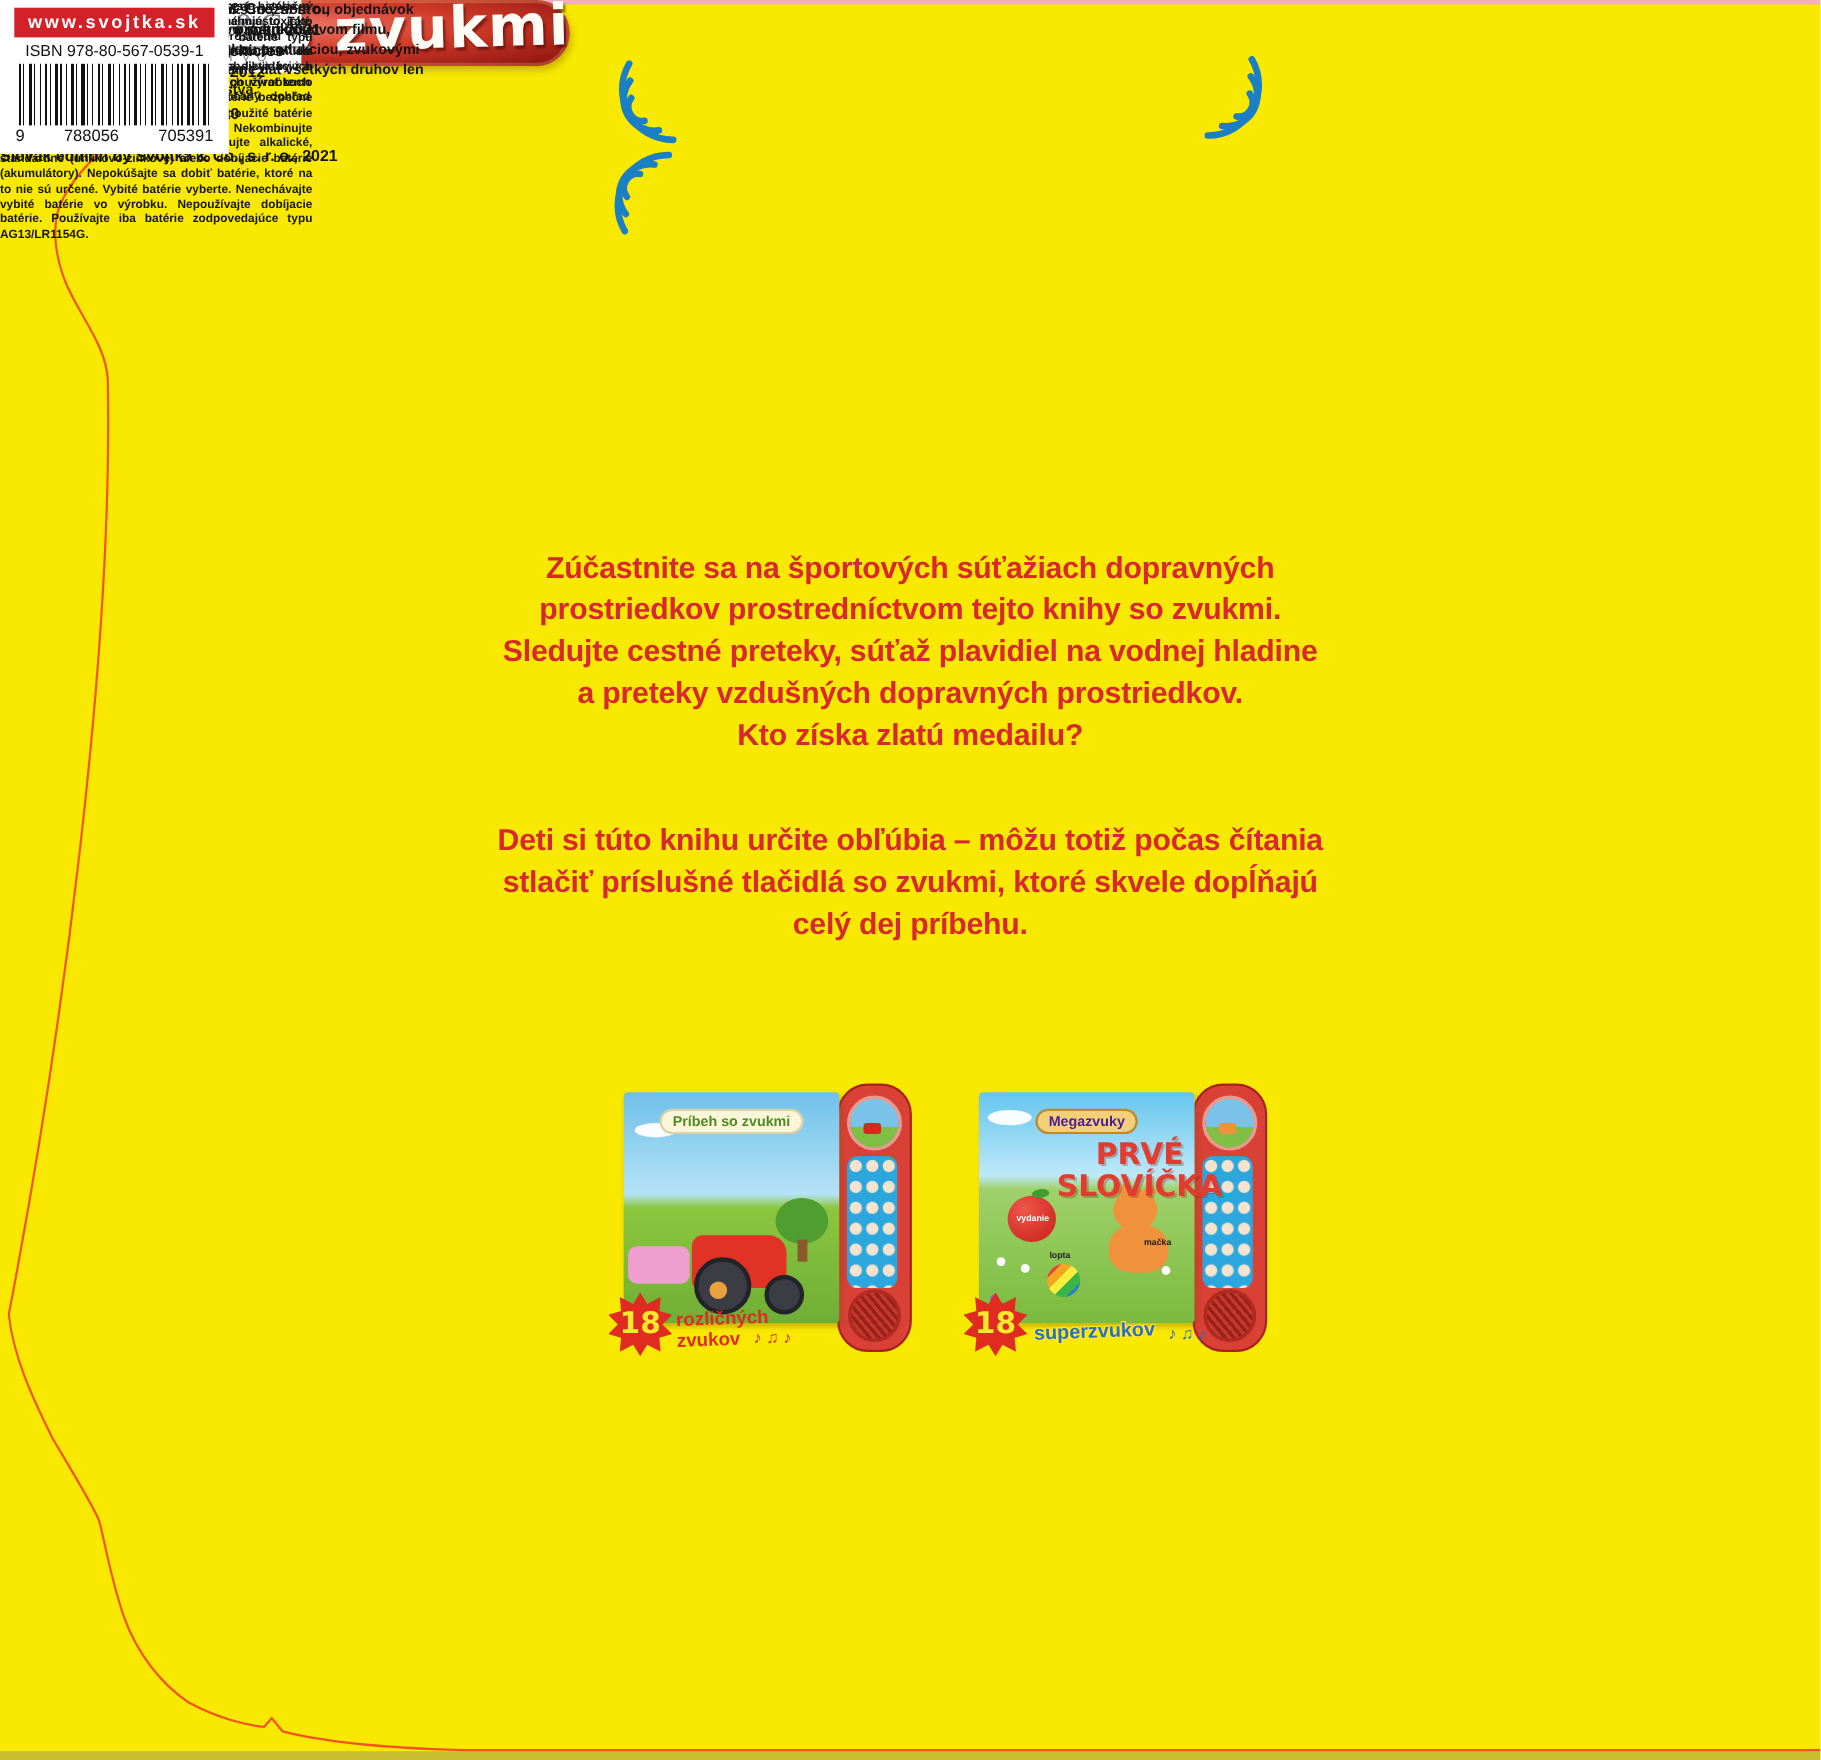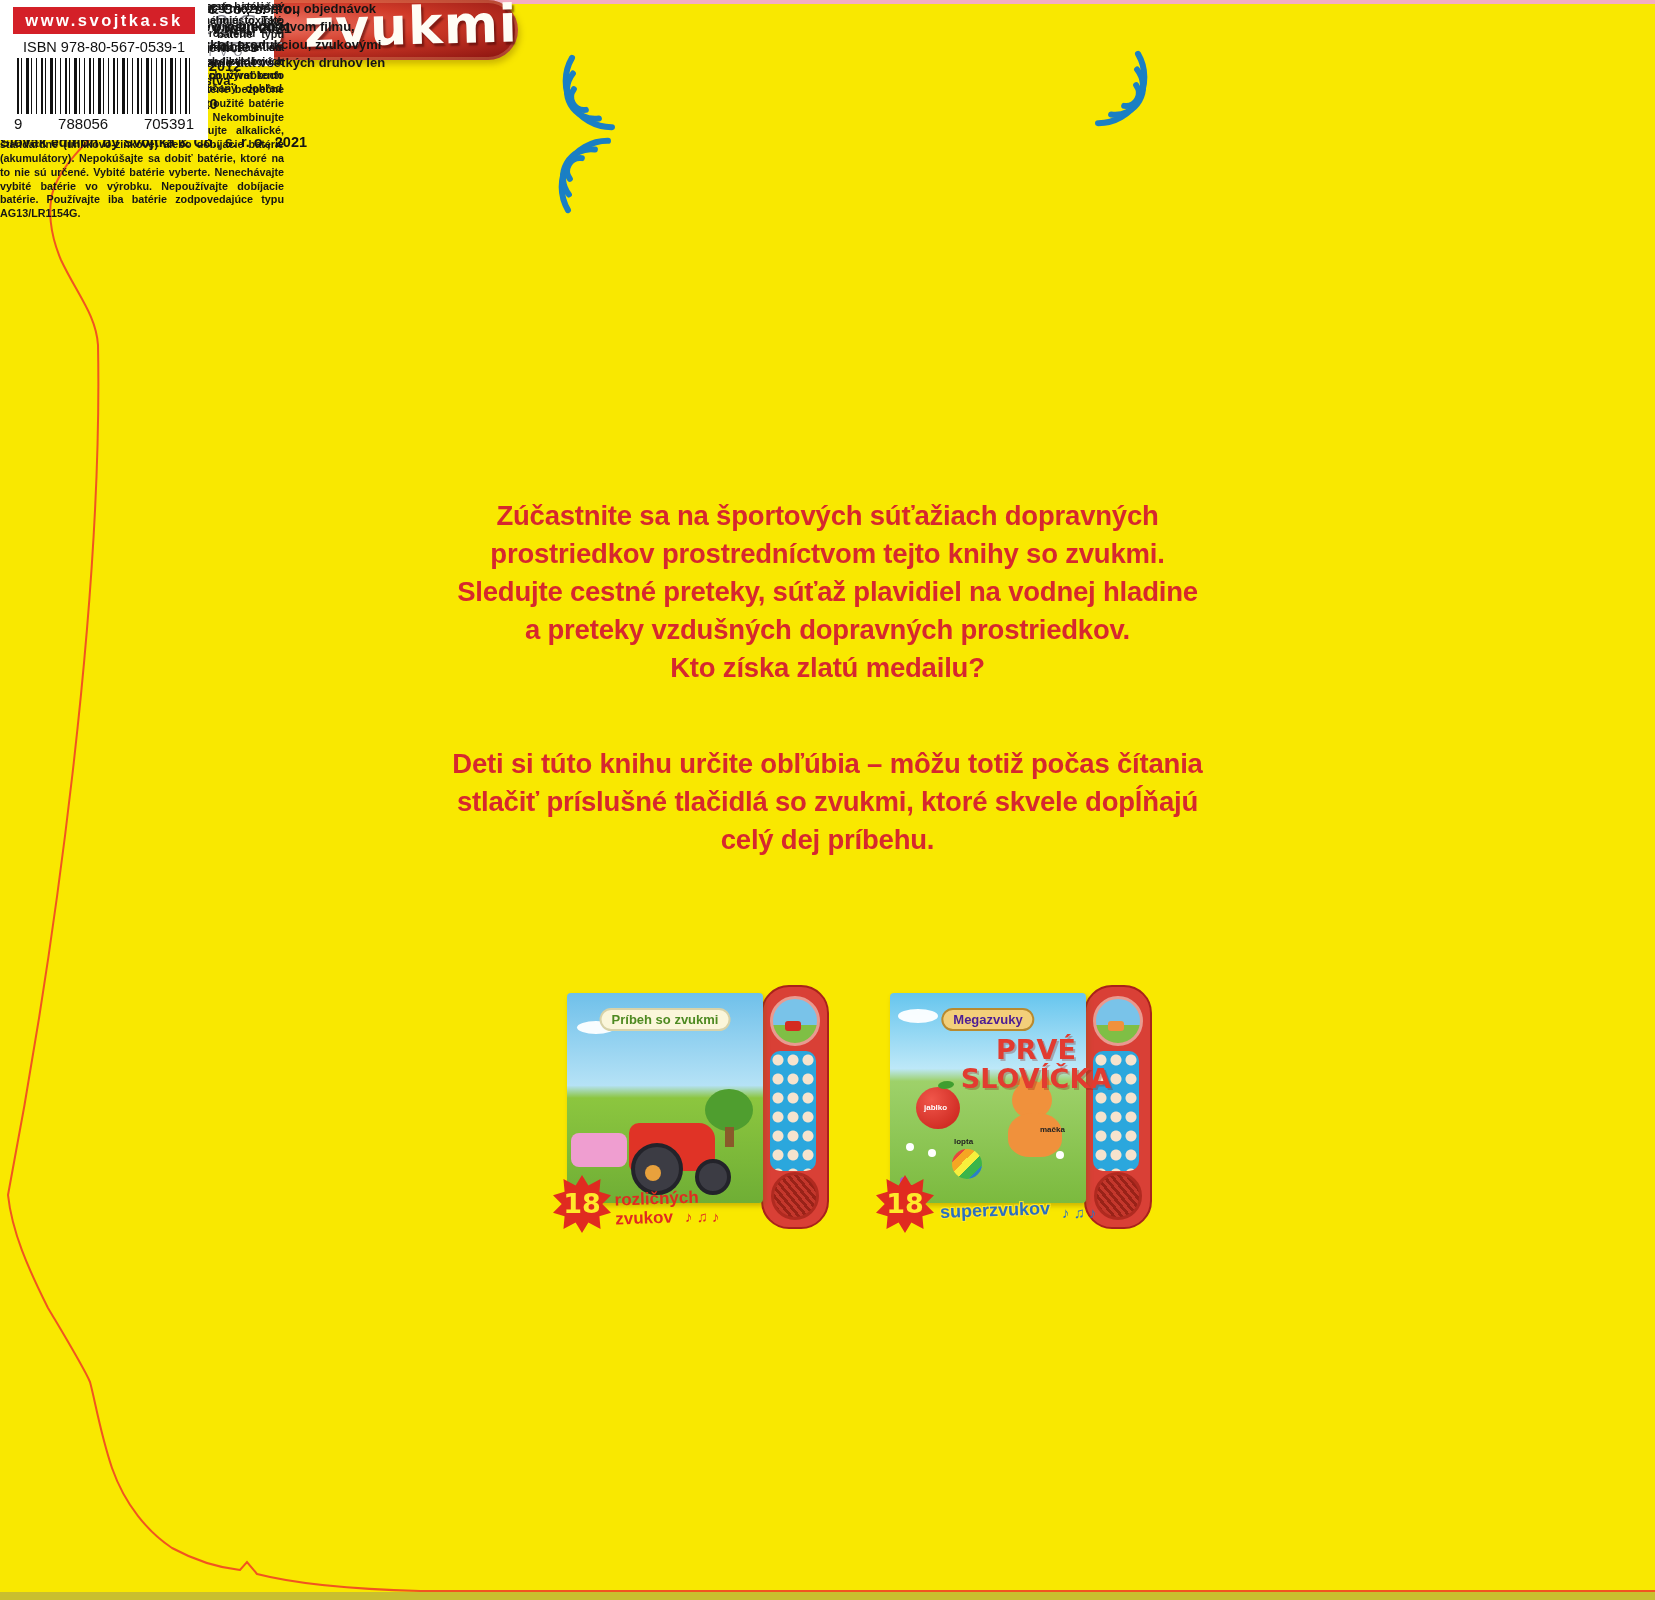--- a/index.html
+++ b/index.html
@@ -199,21 +199,21 @@
             <i style="background:#f0913c;"></i>
           </div>
         <div class="btnpad"></div>
         <div class="speaker"></div>
       </div>
       <div class="bcover cover2">
         <div class="cloud" style="left:8px;top:16px;width:40px;height:14px;"></div>
         <div class="flowers" style="left:16px;top:150px;"></div>
         <div class="apple" style="left:26px;top:94px;"></div>
         <div class="leaf" style="left:48px;top:88px;"></div>
-        <div class="cover-label" style="left:34px;top:110px;color:#fff;">jablko</div>
+        <div class="cover-label" style="left:34px;top:110px;color:#fff;">vydanie</div>
         <div class="cat-ear" style="left:126px;top:80px;"></div>
         <div class="cat-ear" style="left:148px;top:80px;"></div>
         <div class="cat-head" style="left:122px;top:88px;"></div>
         <div class="cat-body" style="left:118px;top:120px;"></div>
         <div class="cover-label" style="left:150px;top:132px;">mačka</div>
         <div class="ball" style="left:62px;top:156px;"></div>
         <div class="cover-label" style="left:64px;top:144px;">lopta</div>
         <div class="bug" style="left:14px;top:192px;"></div>
         <div class="mini-badge mb2">Megazvuky</div>
         <div class="btitle bt2 pre">PRVÉ

